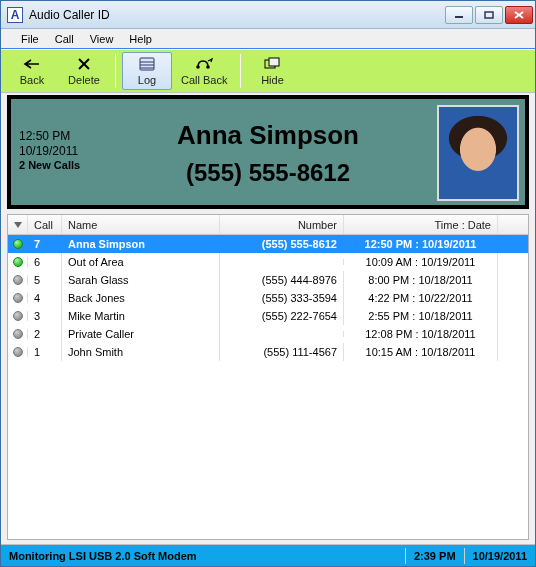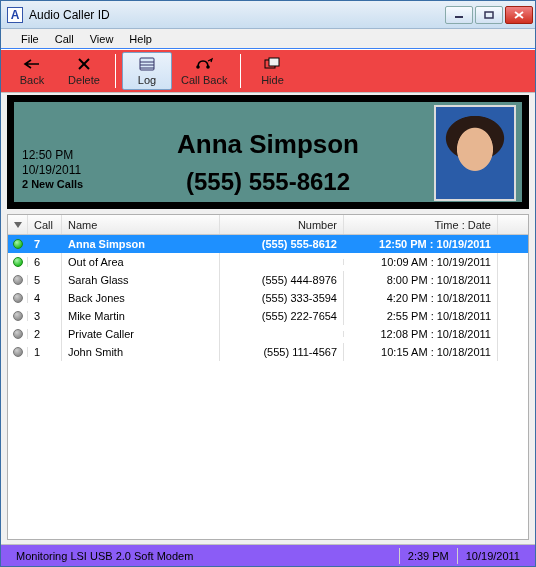--- a/index.html
+++ b/index.html
@@ -70,21 +70,21 @@
     padding: 0 12px;
     border-bottom: 1px solid #3b82f6;
   }
   .menu-item {
     padding: 2px 8px;
     cursor: default;
   }
   
   .toolbar {
     height: 44px;
-    background: #ef4444;
+    background: #bef264;
     border-top: 1px solid #fff;
     border-bottom: 1px solid #c0c0c0;
     display: flex;
     align-items: center;
     padding: 2px 6px;
     gap: 2px;
   }
   .tool-btn {
     min-width: 50px;
     height: 38px;
@@ -110,23 +110,23 @@
     border-right: 1px solid #fff;
   }
   
   .panel-wrap {
     padding: 2px 6px 3px 6px;
     background: #f0f0f0;
   }
   .info-panel {
     height: 114px;
     background: #5a8f8a;
-    border: 7px solid #000000;
-    display: flex;
-    align-items: flex-end;
+    border: 4px solid #000000;
+    display: flex;
+    align-items: center;
     padding: 8px 6px 6px 8px;
     color: #000;
     position: relative;
   }
   .info-left {
     width: 80px;
     display: flex;
     flex-direction: column;
     font-size: 12px;
     line-height: 1.25;
@@ -190,21 +190,21 @@
     border-right: 1px solid #e0e0e0;
     white-space: nowrap;
     overflow: hidden;
   }
   .th { display:flex; align-items:center; }
   .th:last-child, .td:last-child { border-right:none; }
   .col-sort { width: 20px; justify-content:center; }
   .col-call { width: 34px; }
   .col-name { width: 158px; }
   .col-number { width: 124px; text-align: right; justify-content:flex-end; }
-  .col-time { width: 154px; text-align: right; justify-content:flex-end; }
+  .col-time { width: 154px; text-align: center; justify-content:flex-end; }
   .col-pad { flex:1; }
   .tbody { flex:1; overflow:auto; }
   .tr {
     display: flex;
     height: 18px;
     font-size: 11px;
     align-items: center;
   }
   .tr.selected {
     background: #1e90ff;
@@ -225,25 +225,26 @@
   .sort-tri {
     width:0;height:0;
     border-left:4px solid transparent;
     border-right:4px solid transparent;
     border-top:6px solid #666;
   }
   
   .statusbar {
     height: 22px;
     border-top: 1px solid #c0c0c0;
-    background: #8b5cf6;
+    background: #0ea5e9;
     display: flex;
     align-items: center;
     font-size: 11px;
-    padding: 0 7px;
+    padding: 0 0;
+    font-weight: bold;
   }
   .status-cell {
     padding: 2px 8px;
     border-left: 1px solid #d0d0d0;
   }
   .status-cell:first-child { border-left:none; flex:1; }
   svg { display:block; }
 </style>
 </head>
 <body>
@@ -391,21 +392,21 @@
           <div class="td col-time">8:00 PM : 10/18/2011</div>
           <div class="td col-pad"></div>
         </div>
         <div class="tr">
           <div class="td col-sort">
             <span class="dot "></span>
           </div>
           <div class="td col-call">4</div>
           <div class="td col-name">Back Jones</div>
           <div class="td col-number">(555) 333-3594</div>
-          <div class="td col-time">4:20 PM : 10/18/2011</div>
+          <div class="td col-time">4:22 PM : 10/22/2011</div>
           <div class="td col-pad"></div>
         </div>
         <div class="tr">
           <div class="td col-sort">
             <span class="dot "></span>
           </div>
           <div class="td col-call">3</div>
           <div class="td col-name">Mike Martin</div>
           <div class="td col-number">(555) 222-7654</div>
           <div class="td col-time">2:55 PM : 10/18/2011</div>

